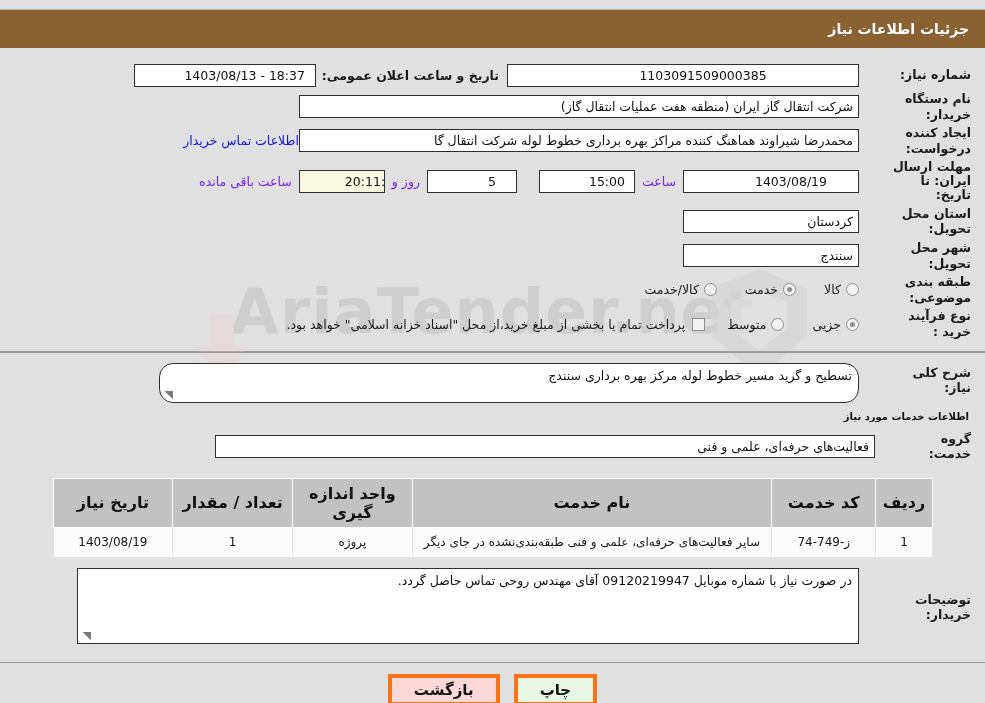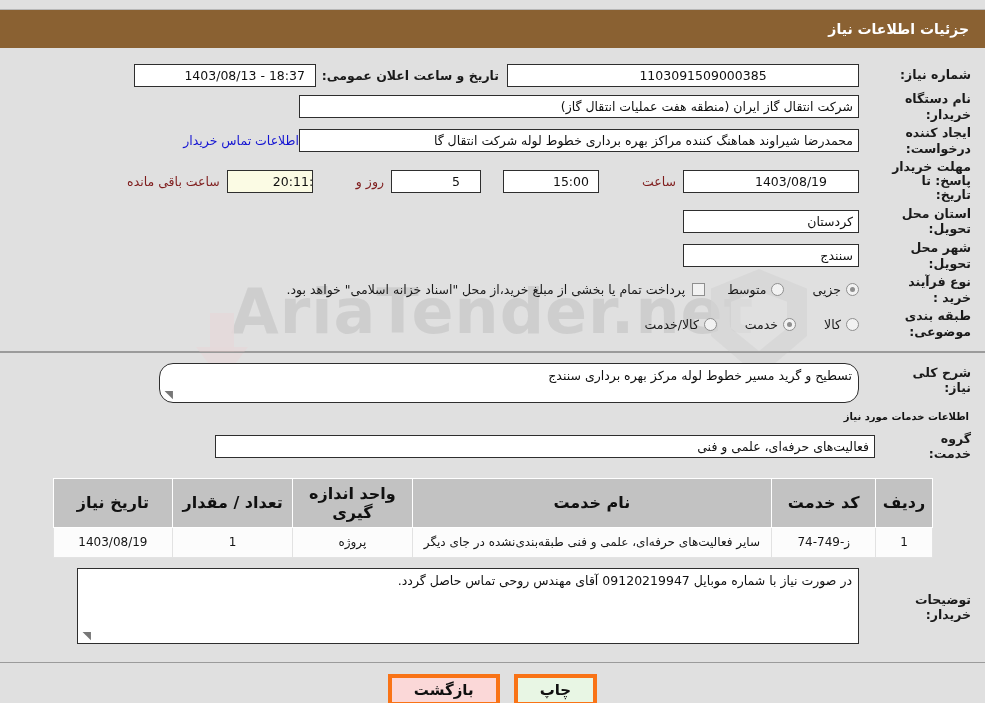--- a/index.html
+++ b/index.html
@@ -138,24 +138,23 @@
   .w-date      { width: 176px; }
   .w-time      { width: 96px; }
   .w-days      { width: 90px; }
   .w-clock     { width: 86px; }
   .w-prov      { width: 176px; }
   .w-city      { width: 176px; }
   .w-ann       { width: 182px; }
 
   .inline-note {
     font-size: 12.5px;
-    color: #7f1d1d;
+    color: #6d28d9;
     padding: 0 7px;
     white-space: nowrap;
-    margin-left: 36px;
   }
   .link {
     color: #1414d2;
     font-size: 12.5px;
     text-decoration: none;
     white-space: nowrap;
     cursor: pointer;
   }
 
   
@@ -334,74 +333,74 @@
         <div class="fld w-buyer">شرکت انتقال گاز ایران (منطقه هفت عملیات انتقال گاز)</div>
       </div>
 
       <div class="frow">
         <div class="lbl">ایجاد کننده درخواست:</div>
         <div class="fld w-creator">محمدرضا شیراوند هماهنگ کننده مراکز بهره برداری خطوط لوله  شرکت انتقال گا</div>
         <a class="link">اطلاعات تماس خریدار</a>
       </div>
 
       <div class="frow">
-        <div class="lbl two-line">مهلت خریدار پاسخ: تا تاریخ:</div>
+        <div class="lbl two-line">مهلت ارسال ایران: تا تاریخ:</div>
         <div class="fld w-date ltr">1403/08/19</div>
         <div class="inline-note">ساعت</div>
         <div class="fld w-time ltr">15:00</div>
         <div style="width:22px"></div>
         <div class="fld w-days ltr">5</div>
         <div class="inline-note">روز و</div>
         <div class="fld w-clock ltr highlight">20:11:28</div>
         <div class="inline-note">ساعت باقی مانده</div>
       </div>
 
       <div class="frow">
         <div class="lbl">استان محل تحویل:</div>
         <div class="fld w-prov">کردستان</div>
       </div>
 
       <div class="frow">
         <div class="lbl">شهر محل تحویل:</div>
         <div class="fld w-city">سنندج</div>
+      </div>
+
+      <div class="frow">
+        <div class="lbl">طبقه بندی موضوعی:</div>
+        <div class="radio-group">
+          <label class="ritem">
+            <span class="radio"></span>
+            <span>کالا</span>
+          </label>
+          <label class="ritem">
+            <span class="radio checked"></span>
+            <span>خدمت</span>
+          </label>
+          <label class="ritem">
+            <span class="radio"></span>
+            <span>کالا/خدمت</span>
+          </label>
+        </div>
       </div>
 
       <div class="frow">
         <div class="lbl">نوع فرآیند خرید :</div>
         <div class="radio-group">
           <label class="ritem">
             <span class="radio checked"></span>
             <span>جزیی</span>
           </label>
           <label class="ritem">
             <span class="radio"></span>
             <span>متوسط</span>
           </label>
         </div>
         <div class="chk-row">
           <span class="checkbox"></span>
           <span class="ctext">پرداخت تمام یا بخشی از مبلغ خرید،از محل "اسناد خزانه اسلامی" خواهد بود.</span>
-        </div>
-      </div>
-
-      <div class="frow">
-        <div class="lbl">طبقه بندی موضوعی:</div>
-        <div class="radio-group">
-          <label class="ritem">
-            <span class="radio"></span>
-            <span>کالا</span>
-          </label>
-          <label class="ritem">
-            <span class="radio checked"></span>
-            <span>خدمت</span>
-          </label>
-          <label class="ritem">
-            <span class="radio"></span>
-            <span>کالا/خدمت</span>
-          </label>
         </div>
       </div>
 
     </div>
   </div>
 
   <div class="section2">
 
     <div class="drow">
       <div class="lbl">شرح کلی نیاز:</div>

